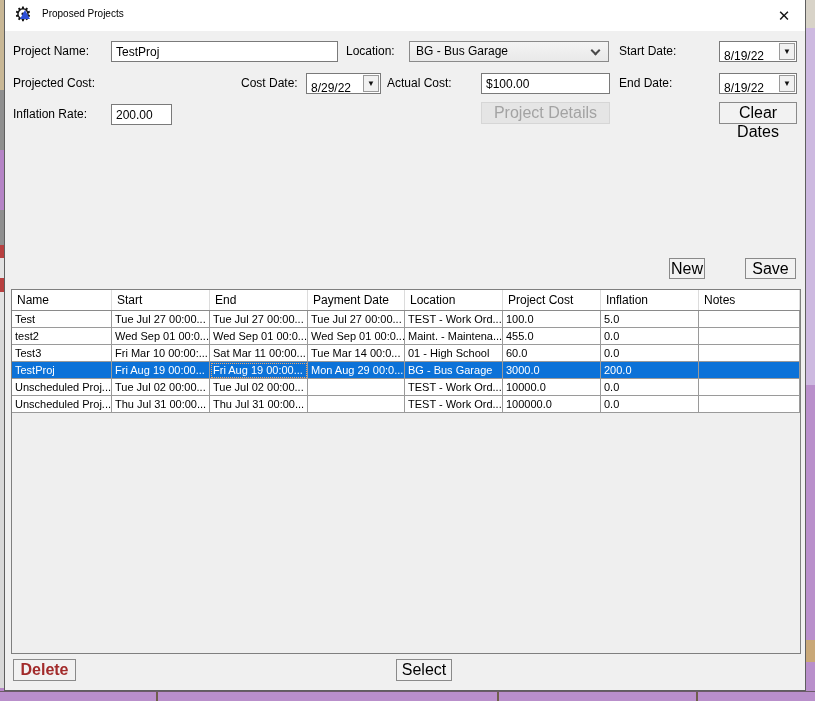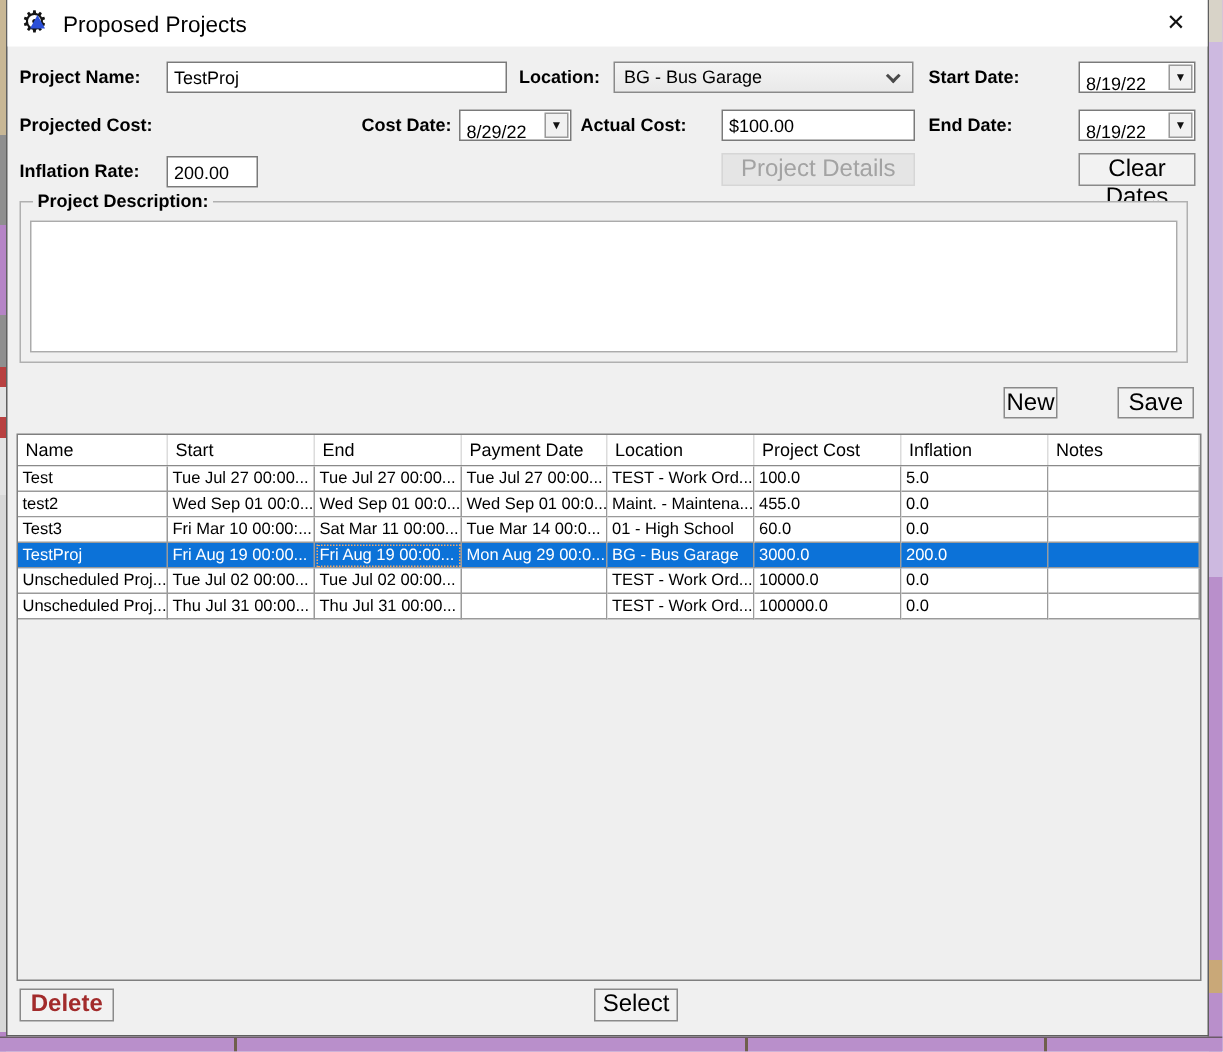--- a/index.html
+++ b/index.html
@@ -42,27 +42,27 @@
     background:#f0f0f0; border:1px solid #5f5f5f; border-top:none;
   }
   .titlebar { position:absolute; left:0; top:0; width:100%; height:31px; background:#ffffff; }
   .app-icon { position:absolute; left:9px; top:4px; width:22px; height:22px; }
   .app-icon .gear { position:absolute; left:0; top:-2px; font-size:20px; color:#141414; }
   .app-icon .sail {
     position:absolute; left:6px; top:6px; width:0; height:0;
     border-left:5px solid transparent; border-right:5px solid transparent;
     border-bottom:9px solid #2b4fd8;
   }
-  .win-title { position:absolute; left:37px; top:8px; font-size:15px; color:#000; }
+  .win-title { position:absolute; left:37px; top:8px; font-size:10px; color:#000; }
   .close-btn {
     position:absolute; right:10px; top:5px; width:22px; height:22px;
     text-align:center; line-height:22px; font-size:15px; color:#111; cursor:default;
   }
 
-  .lbl { position:absolute; font-weight:bold; color:#000; height:21px; line-height:21px; white-space:nowrap; }
+  .lbl { position:absolute; font-weight:normal; color:#000; height:21px; line-height:21px; white-space:nowrap; }
   .txt {
     position:absolute; height:21px; border:1px solid #7a7a7a; background:#fff;
     font-family:"Liberation Sans", sans-serif; font-size:12px; padding:0 4px; color:#000;
   }
   .combo {
     position:absolute; height:21px; background:linear-gradient(#f4f4f4,#e9e9e9);
     border:1px solid #8a8a8a; padding:0 22px 0 6px; line-height:19px; color:#000;
   }
   .combo .chev {
     position:absolute; right:9px; top:5px; width:7px; height:7px;
@@ -162,24 +162,20 @@
   <div class="datecombo" style="left:714px; top:73px; width:78px;">
     <span class="val">8/19/22</span>
     <span class="arrowbtn">▼</span>
   </div>
 
   <span class="lbl" style="left:8px; top:104px;">Inflation Rate:</span>
   <input class="txt" style="left: 106px; top: 104px; width: 61px;" value="200.00">
   <div class="btn disabled" style="left:476px; top:102px; width:129px; height:22px;">Project Details</div>
   <div class="btn" style="left:714px; top:102px; width:78px; height:22px;">Clear Dates</div>
 
-  <div class="descbox">
-    <span class="legend">Project Description:</span>
-    <textarea value="" style=""></textarea>
-  </div>
 
   <div class="btn" style="left:664px; top:258px; width:36px; height:21px;">New</div>
   <div class="btn" style="left:740px; top:258px; width:51px; height:21px;">Save</div>
 
   <div class="grid">
     <div class="grid-header">
         <div class="th c0">Name</div>
         <div class="th c1">Start</div>
         <div class="th c2">End</div>
         <div class="th c3">Payment Date</div>

